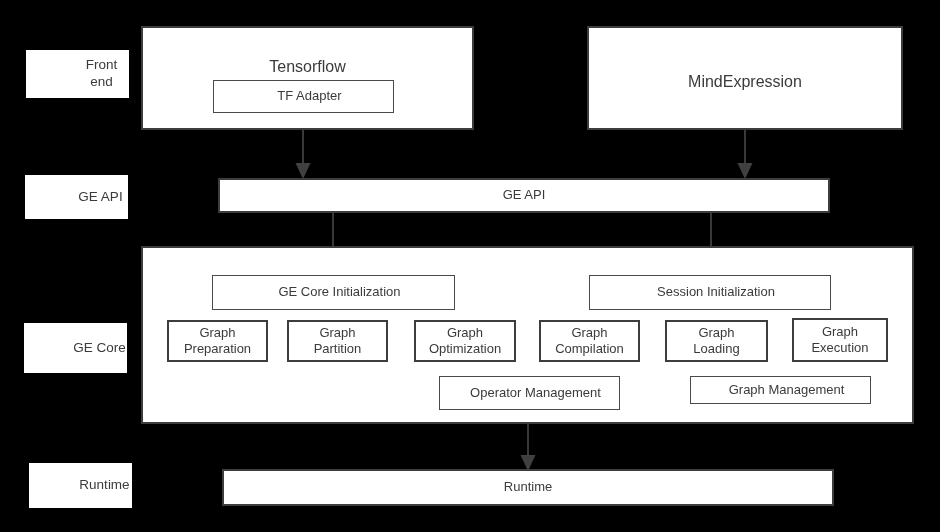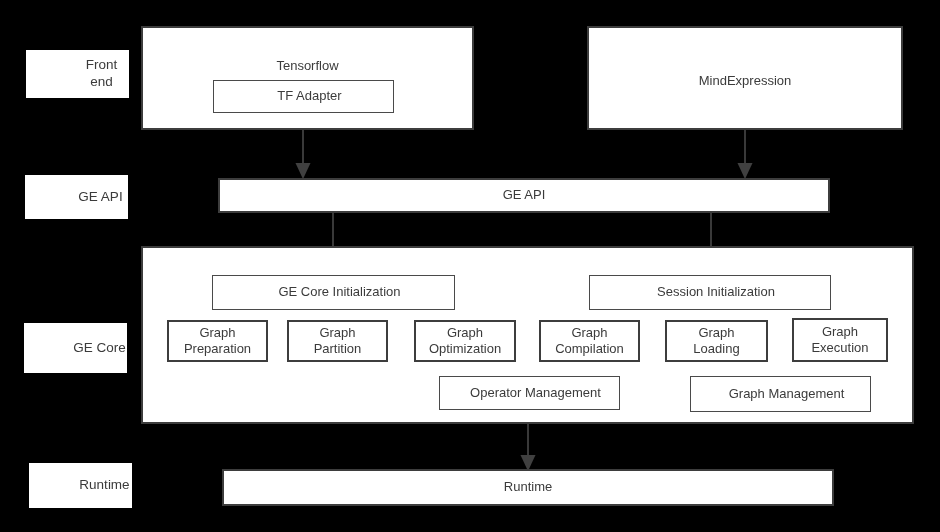--- a/index.html
+++ b/index.html
@@ -50,21 +50,21 @@
     box-sizing: border-box;
     background: #ffffff;
     border: 2px solid #3d3d3d;
   }
   .panel-title {
     position: absolute;
     left: 0;
     right: 0;
     text-align: center;
     color: #3b3b3b;
-    font-size: 13px;
+    font-size: 16px;
   }
   svg.connectors {
     position: absolute;
     left: 0;
     top: 0;
     width: 940px;
     height: 532px;
     pointer-events: none;
   }
 </style>
@@ -130,17 +130,17 @@
 
   <div class="box outlined" style="left:665px; top:320px; width:103px; height:42px;">Graph
 Loading</div>
 
   <div class="box outlined" style="left:792px; top:318px; width:96px; height:44px;">Graph
 Execution</div>
 
 
   <div class="box thin" style="left:439px; top:376px; width:181px; height:34px;">Operator Management</div>
 
-  <div class="box thin" style="left:690px; top:376px; width:181px; height:36px;">Graph Management</div>
+  <div class="box thin" style="left:690px; top:376px; width:181px; height:28px;">Graph Management</div>
 
   <div class="box outlined" style="left:222px; top:469px; width:612px; height:37px;">Runtime</div>
 
 </div>
 
 </body></html>

